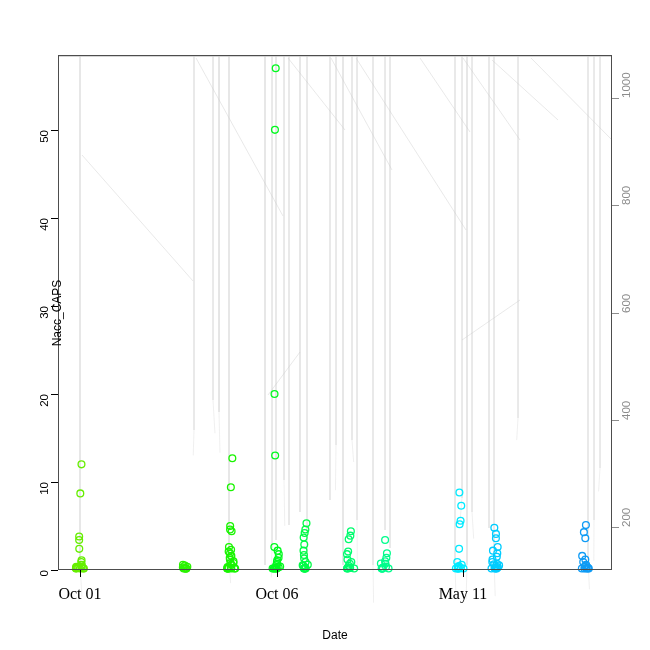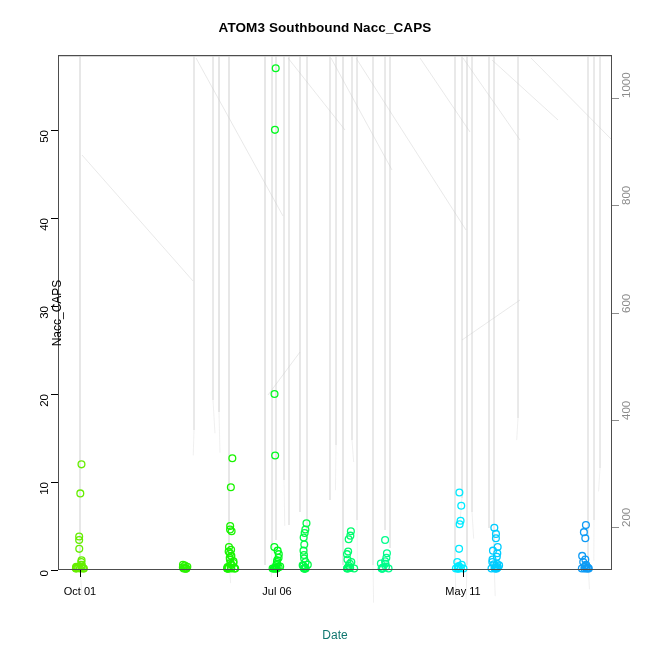--- a/index.html
+++ b/index.html
@@ -17,46 +17,45 @@
   }
   svg.layer{position:absolute;left:0;top:0;width:554px;height:515px;overflow:visible;}
   #y-axis-label{
     position:absolute;left:-34px;top:50%;
     transform:translateY(-50%) rotate(-90deg);
     transform-origin:center center;
     white-space:nowrap;font-size:12px;color:#000;
   }
   #x-axis-label{
     position:absolute;left:0;top:573px;width:554px;text-align:center;
-    font-size:12px;color:#0f766e;
+    font-size:12px;color:#000000;
   }
   .tick-line-left{position:absolute;left:-7px;width:7px;height:1px;background:#000;}
   .tlwrap{position:absolute;left:-14px;width:0;height:0;}
   .tlwrap span{
     position:absolute;right:0;top:0;transform:translate(0,-50%) rotate(-90deg);
     transform-origin:100% 50%;font-size:11.5px;color:#000;white-space:nowrap;
   }
   .trwrap{position:absolute;left:554px;width:0;height:0;}
   .trwrap span{
     position:absolute;left:14px;top:0;transform:translate(0,-50%) rotate(-90deg);
     transform-origin:0% 50%;font-size:11.5px;color:#8c8c8c;white-space:nowrap;
   }
   .tick-line-right{position:absolute;left:554px;width:7px;height:1px;background:#8c8c8c;}
   .tick-line-bottom{position:absolute;top:515px;width:1px;height:7px;background:#000;}
   .xlab{
-    position:absolute;top:530px;font-size:11px;color:#000;
-    white-space:nowrap;transform:translateX(-50%);
+    position:absolute;top:530px;font-size:16px;color:#000;
+    white-space:nowrap;transform:translateX(-50%);font-family:Liberation Serif, serif;
   }
 </style>
 </head>
 <body>
 
 <div id="plot-root">
 
-  <div id="chart-title">ATOM3 Southbound Nacc_CAPS</div>
 
   <div id="plot-area">
 
     <svg class="layer" id="gray-layer" viewBox="0 0 554 515" preserveAspectRatio="none">
         <line x1="22" y1="0" x2="22" y2="510" stroke="#c8c8c8" stroke-width="1.6" opacity="0.55"></line>
         <line x1="22" y1="510" x2="23.969575883806485" y2="541.47503472002" stroke="#c8c8c8" stroke-width="0.8" opacity="0.35"></line>
         <line x1="136" y1="0" x2="136" y2="375" stroke="#c8c8c8" stroke-width="1.5" opacity="0.55"></line>
         <line x1="136" y1="375" x2="135.2305774694451" y2="400.37705803261" stroke="#c8c8c8" stroke-width="0.8" opacity="0.35"></line>
         <line x1="155" y1="0" x2="155" y2="345" stroke="#c8c8c8" stroke-width="1.4" opacity="0.55"></line>
         <line x1="155" y1="345" x2="156.95623970215965" y2="378.2214031290363" stroke="#c8c8c8" stroke-width="0.8" opacity="0.35"></line>
@@ -362,21 +361,21 @@
         </div>
         <div class="tick-line-right" style="top: 42.9167px;"></div>
         <div class="trwrap" style="top: 42.9167px;">
           <span>1000</span>
         </div>
       </div>
     <div id="bottom-ticks">
         <div class="tick-line-bottom" style="left: 22px;"></div>
         <div class="xlab" style="left: 22px;">Oct 01</div>
         <div class="tick-line-bottom" style="left: 219px;"></div>
-        <div class="xlab" style="left: 219px;">Jul 06</div>
+        <div class="xlab" style="left: 219px;">Oct 06</div>
         <div class="tick-line-bottom" style="left: 405px;"></div>
         <div class="xlab" style="left: 405px;">May 11</div>
       </div>
 
     <div id="y-axis-label">Nacc_CAPS</div>
     <div id="x-axis-label">Date</div>
   </div>
 </div>
 
 </body></html>

